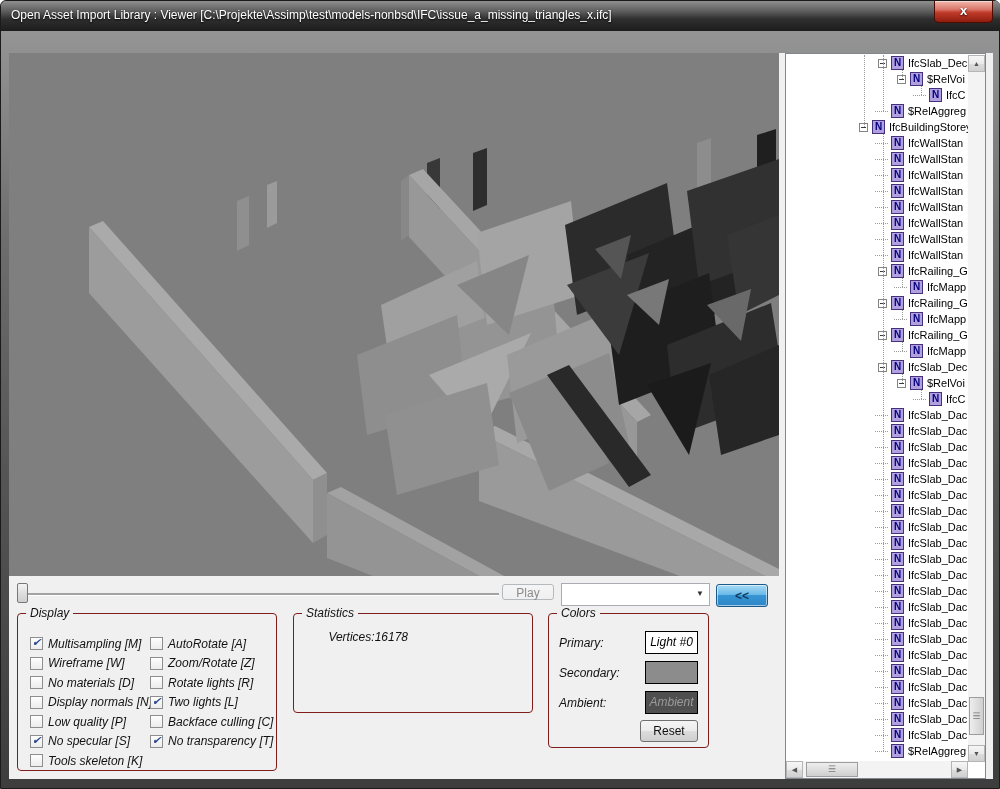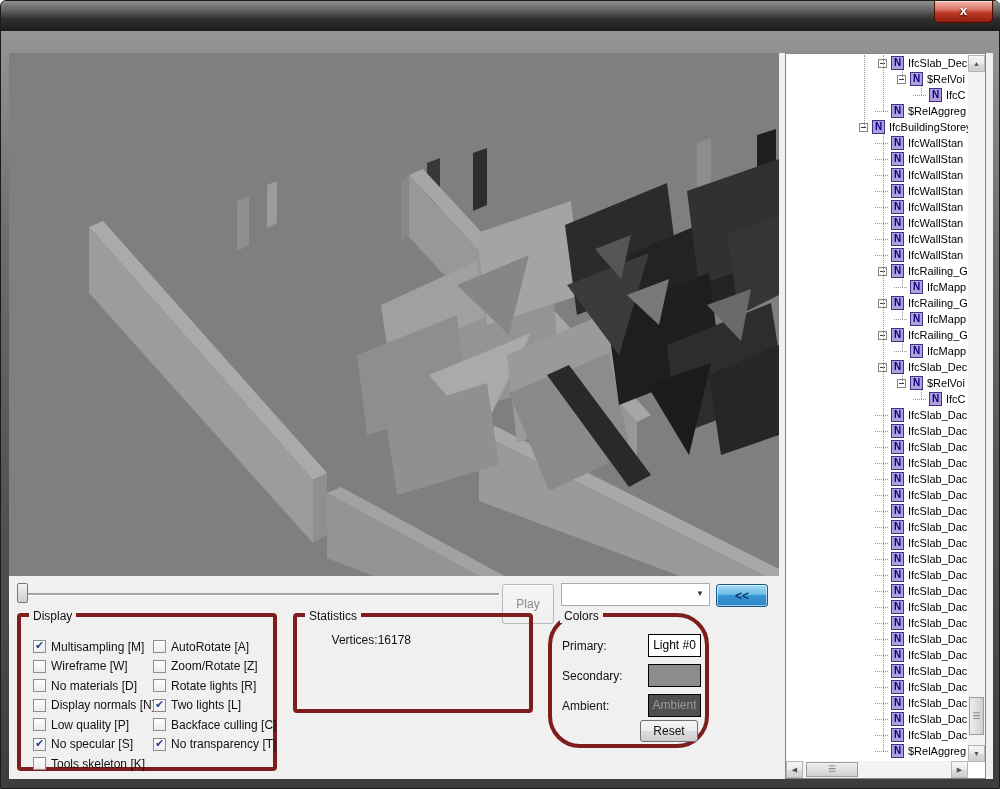--- a/index.html
+++ b/index.html
@@ -31,35 +31,35 @@
   .viewport svg{display:block;}
   
   .slider{position:absolute;left:4px;top:527px;width:492px;height:28px;}
   .slider .groove{position:absolute;left:10px;top:13px;width:476px;height:2px;
     background:#a3a3a3;border-bottom:1px solid #fff;}
   .slider .thumb{position:absolute;left:4px;top:3px;width:11px;height:20px;
     background:linear-gradient(180deg,#f4f4f4,#dcdcdc 55%,#cfcfcf);
     border:1px solid #777;border-radius:2px;box-sizing:border-box;}
   .btn{position:absolute;box-sizing:border-box;font-size:12px;text-align:center;
     border-radius:3px;cursor:pointer;}
-  .play-btn{left:493px;top:531px;width:52px;height:40px;color:#8b8b8b;
+  .play-btn{left:493px;top:531px;width:52px;height:16px;color:#8b8b8b;
     background:linear-gradient(180deg,#f5f5f5,#efefef);border:1px solid #b4b9bd;}
   .combo{position:absolute;left:552px;top:530px;width:149px;height:23px;background:#fff;
     border:1px solid #a9acb2;box-sizing:border-box;}
   .combo .arrow{position:absolute;right:5px;top:5px;font-size:8px;color:#333;}
   .collapse-btn{left:707px;top:531px;width:52px;height:23px;color:#0d3a5f;font-weight:bold;
     background:linear-gradient(180deg,#a6daf4 0%,#6cbbe8 45%,#3795d4 50%,#2e86c6 100%);
     border:1px solid #1c5a8a;box-shadow:inset 0 0 0 1px rgba(255,255,255,.55);}
   
-  .group{position:absolute;border:4px solid #7f1d1d;border-radius:4px;box-sizing:border-box;}
+  .group{position:absolute;border:1px solid #7f1d1d;border-radius:4px;box-sizing:border-box;font-style:italic;}
   .group-title{position:absolute;top:-8px;left:8px;background:#f0f0f0;padding:0 4px;
     font-size:12px;color:#111;}
   .grp-display{left:8px;top:560px;width:260px;height:158px;}
   .grp-stats{left:284px;top:560px;width:240px;height:100px;}
-  .grp-colors{left:539px;top:560px;width:161px;height:135px;border-radius:32px;}
+  .grp-colors{left:539px;top:560px;width:161px;height:135px;}
   
   .chk-col{position:absolute;top:20px;}
   .chk-col.c1{left:12px;} .chk-col.c2{left:132px;}
   .chk-row{display:flex;align-items:center;height:19.5px;cursor:default;}
   .chk-box{width:13px;height:13px;border:1px solid #8e8e8e;box-sizing:border-box;
     background:linear-gradient(180deg,#fefefe,#ececec);position:relative;flex:0 0 13px;}
   .chk-box.on::after{content:"\2714";position:absolute;left:1px;top:-2px;
     font-size:11px;color:#2b4a8e;}
   .chk-label{font-size:12px;color:#111;margin-left:5px;white-space:nowrap;}
   
@@ -108,20 +108,21 @@
   .hthumb{position:absolute;left:20px;top:1px;width:52px;height:15px;
     background:linear-gradient(180deg,#eee,#dcdcdc 60%,#cfcfcf);border:1px solid #9d9d9d;
     box-sizing:border-box;color:#7a7a7a;font-size:9px;text-align:center;line-height:13px;}
 </style>
 </head>
 <body>
 
 <div class="window">
 
   <div class="titlebar">
+    <span class="title">Open Asset Import Library : Viewer  [C:\Projekte\Assimp\test\models-nonbsd\IFC\issue_a_missing_triangles_x.ifc]</span>
     <div class="close-btn">
       <span>x</span>
     </div>
   </div>
 
 
   <div class="client">
 
     <div class="viewport">
       <svg width="770" height="523" viewBox="0 0 770 523">

